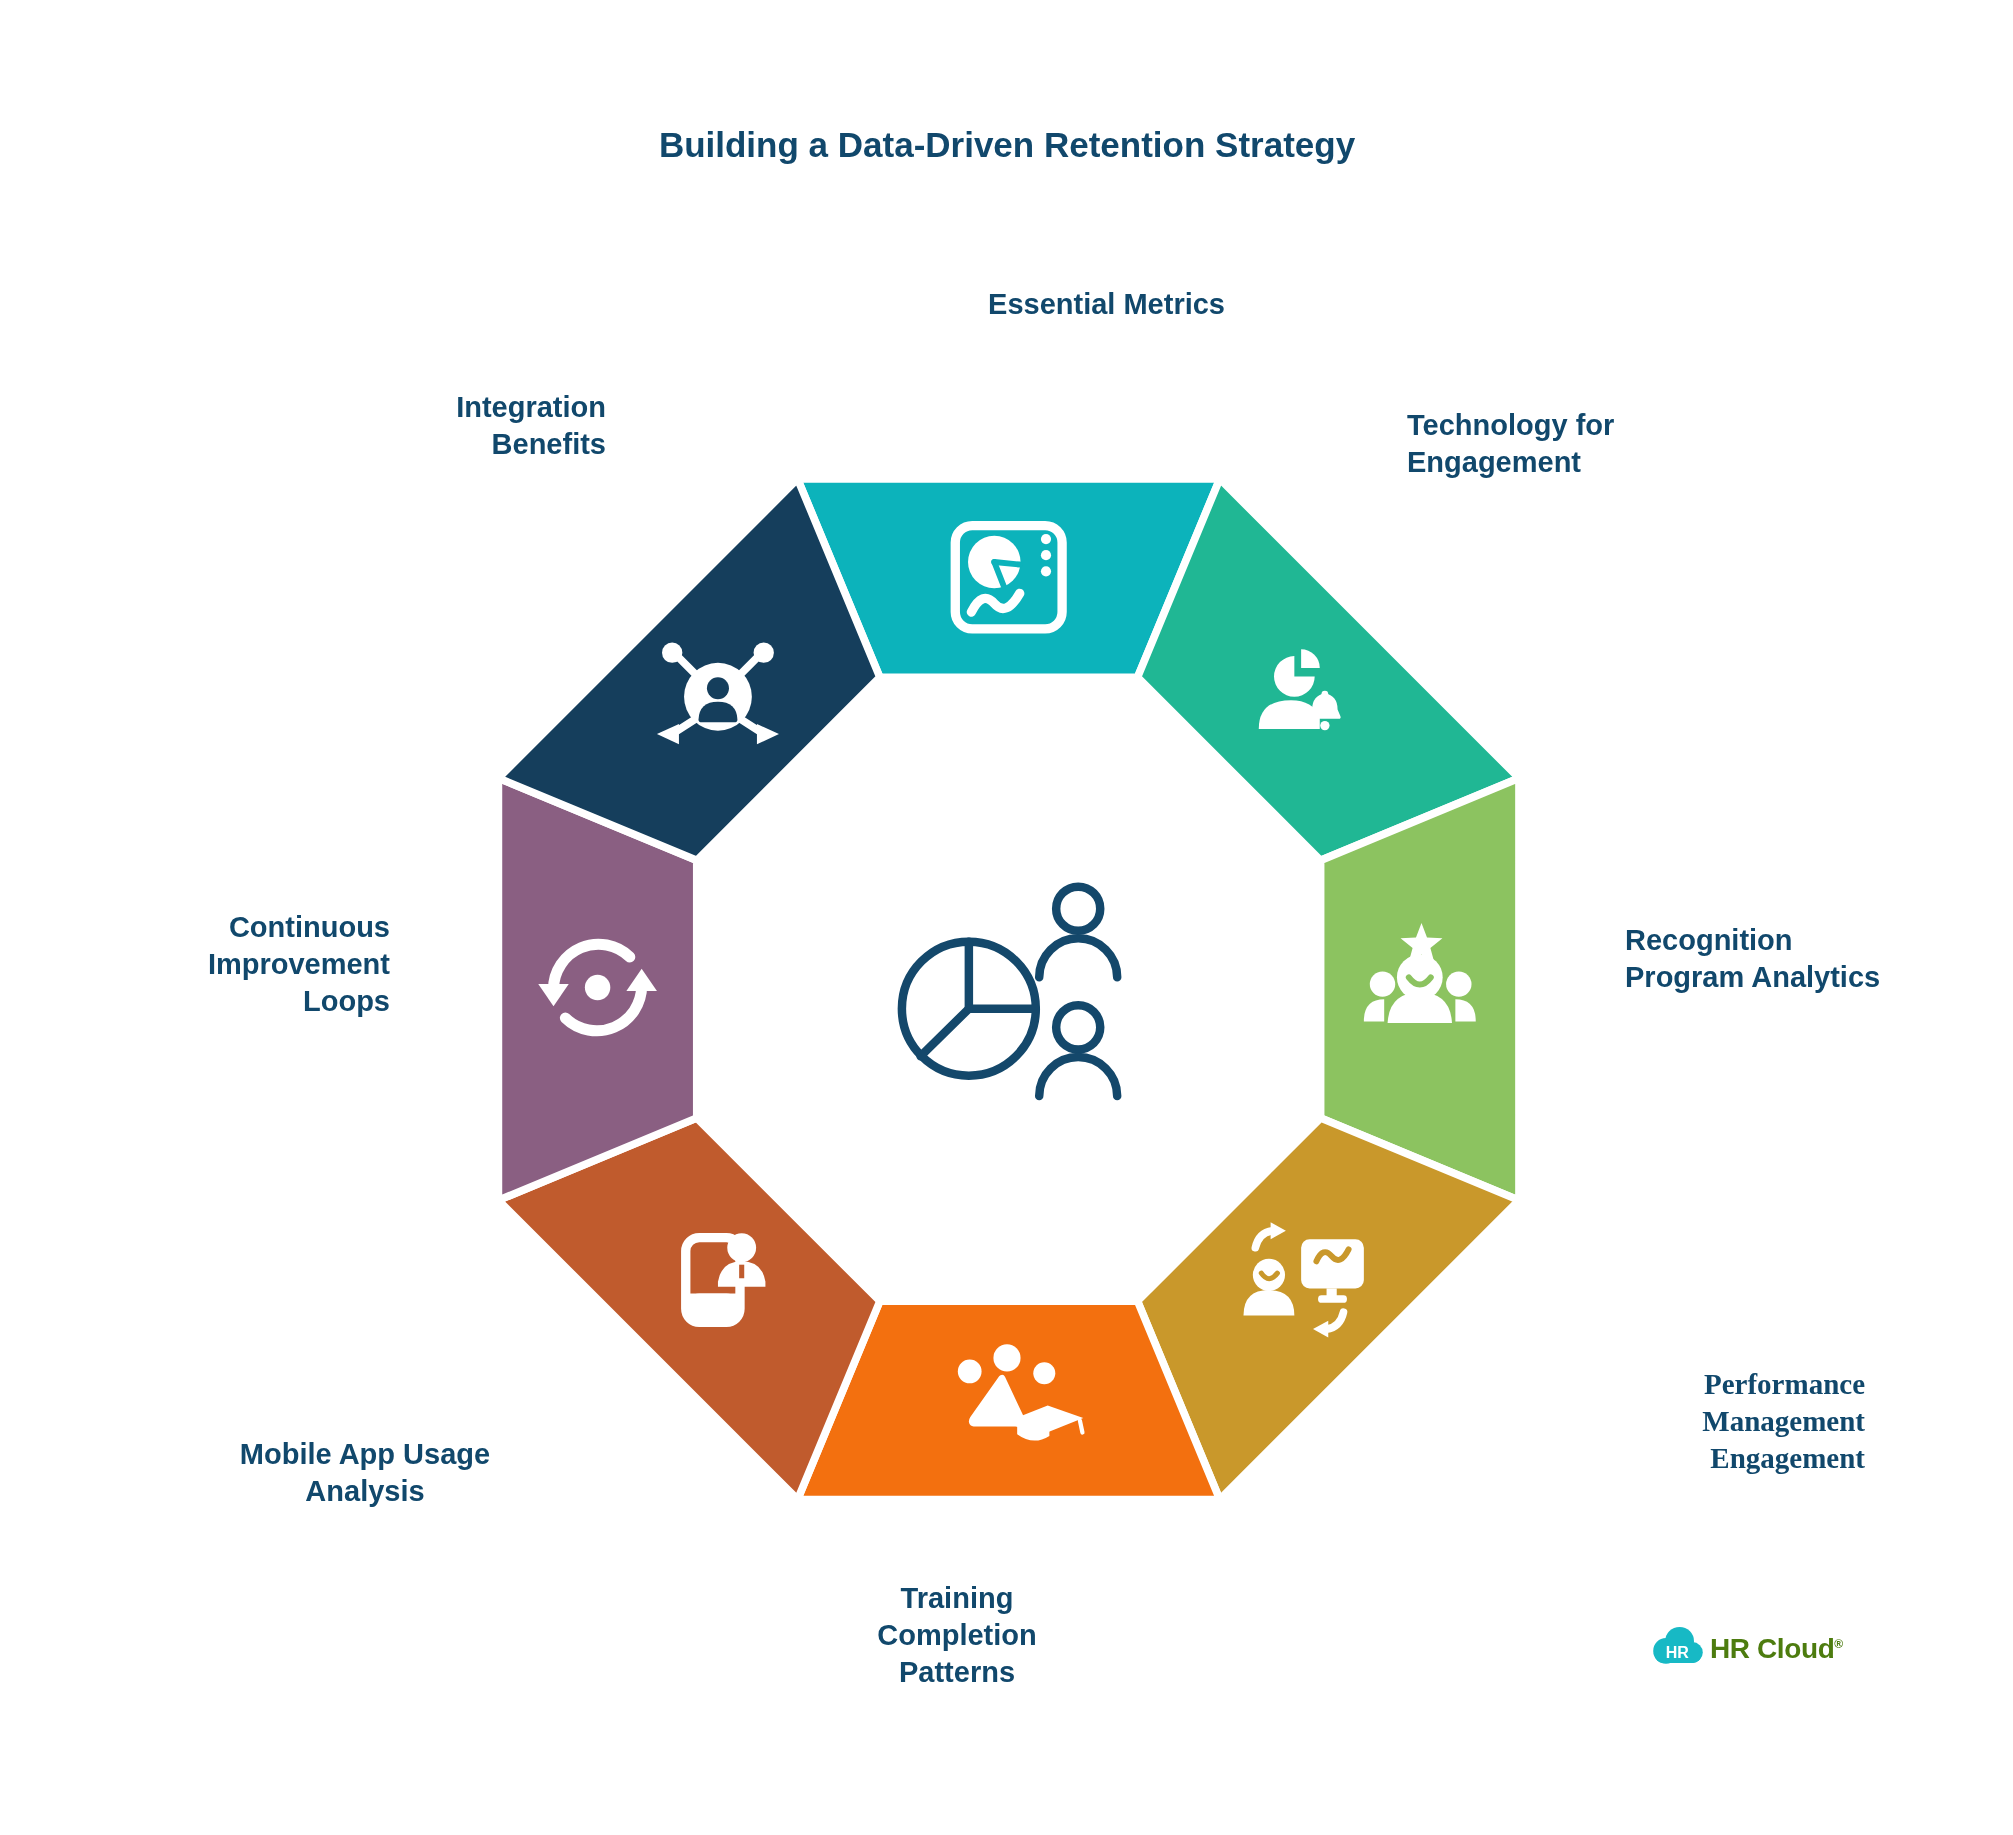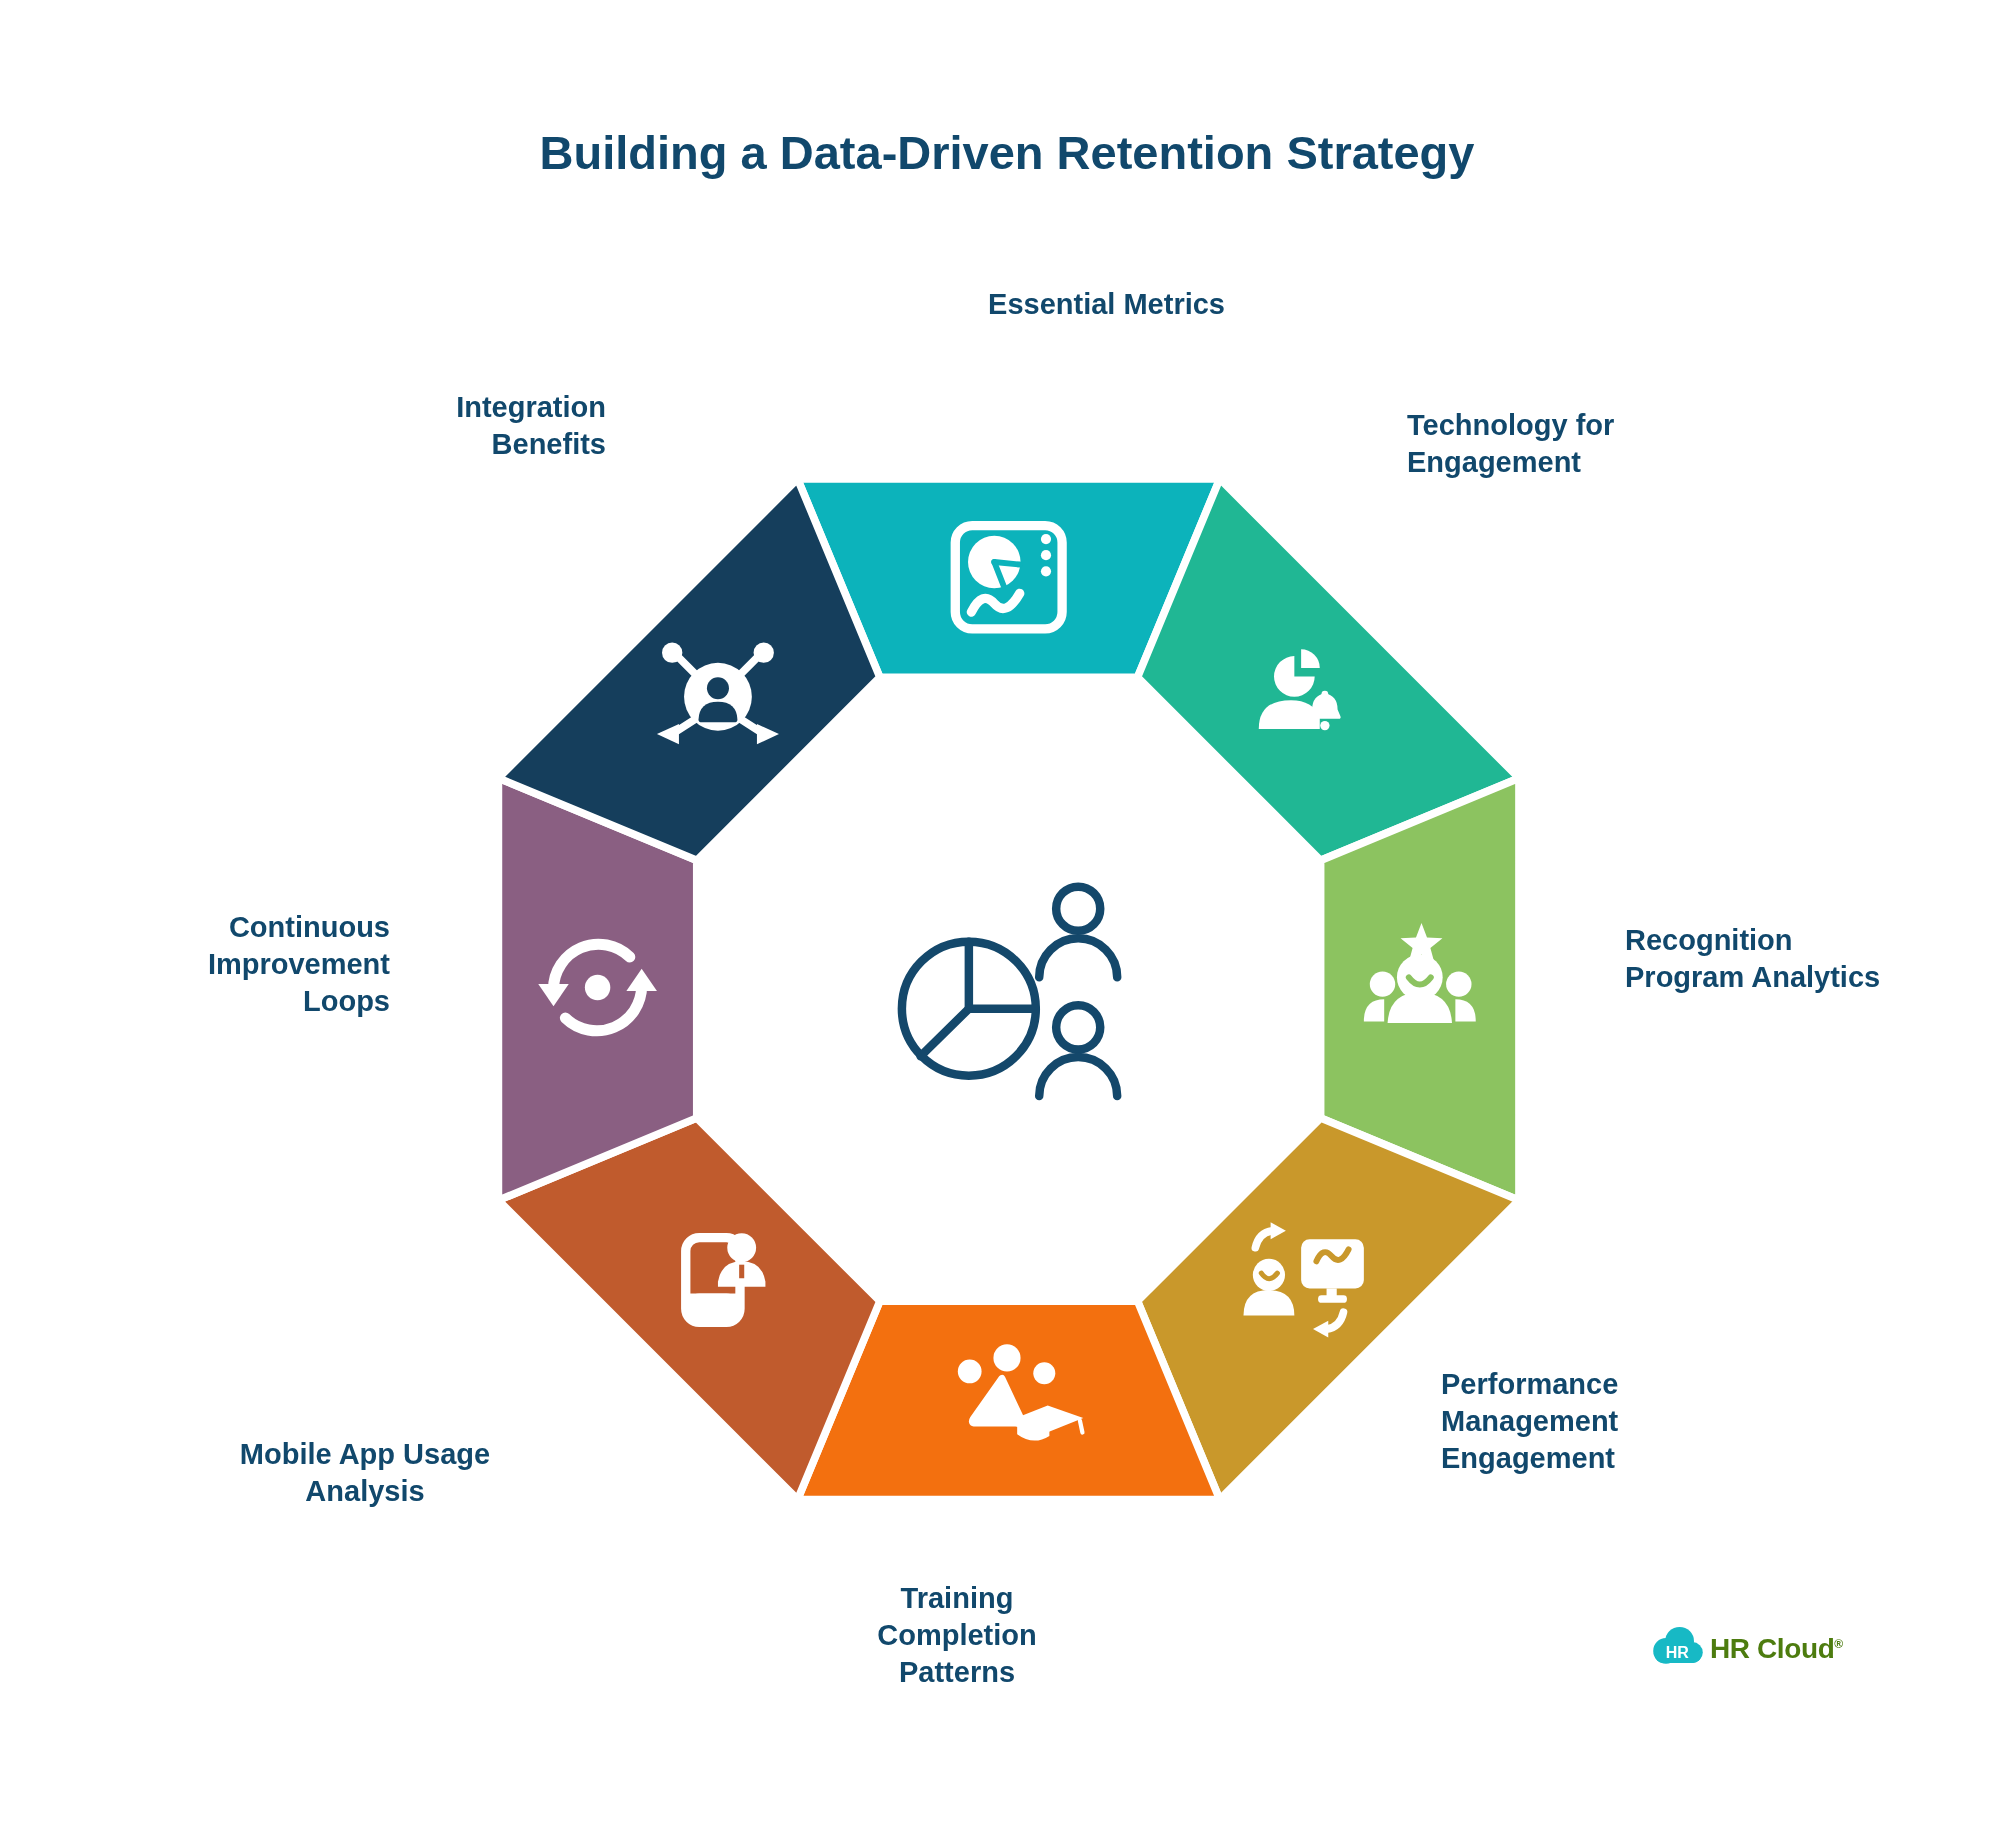--- a/index.html
+++ b/index.html
@@ -2,30 +2,30 @@
 <html style="font-size:13.6px"><head>
 <meta charset="utf-8">
 <style>
   html,body{margin:0;padding:0;}
   body{
     width:2014px;height:1836px;position:relative;background:#ffffff;
     font-family:"Liberation Sans", sans-serif;color:#11486c;overflow:hidden;
   }
   .title{
     position:absolute;top:125px;left:0;width:2014px;text-align:center;
-    font-size:47px;font-weight:bold;letter-spacing:0;color:#11486c;
+    font-size:35px;font-weight:bold;letter-spacing:0;color:#11486c;
   }
   .seg-label{
     position:absolute;font-size:29px;font-weight:bold;line-height:37px;
     color:#11486c;white-space:pre-line;
   }
   #lbl-essential{top:286px;left:801px;width:424px;text-align:right;}
   #lbl-technology{top:407px;left:1407px;width:424px;text-align:left;}
   #lbl-recognition{top:922px;left:1625px;width:424px;text-align:left;}
-  #lbl-performance{top:1366px;left:1441px;width:424px;text-align:left;}
+  #lbl-performance{top:1366px;left:1441px;width:424px;text-align:right;font-family:Liberation Serif, serif;}
   #lbl-training{top:1580px;left:745px;width:424px;text-align:center;}
   #lbl-mobile{top:1436px;left:153px;width:424px;text-align:center;}
   #lbl-continuous{top:909px;left:51px;width:339px;text-align:right;}
   #lbl-integration{top:389px;left:182px;width:424px;text-align:right;}
   .diagram-svg{position:absolute;left:0;top:0;}
   .logo{
     position:absolute;left:1646px;top:1624px;display:flex;align-items:center;gap:0;
   }
   .brand{font-size:28px;font-weight:bold;color:#4d7c0f;letter-spacing:-0.4px;}
   .brand sup{font-size:12px;}

